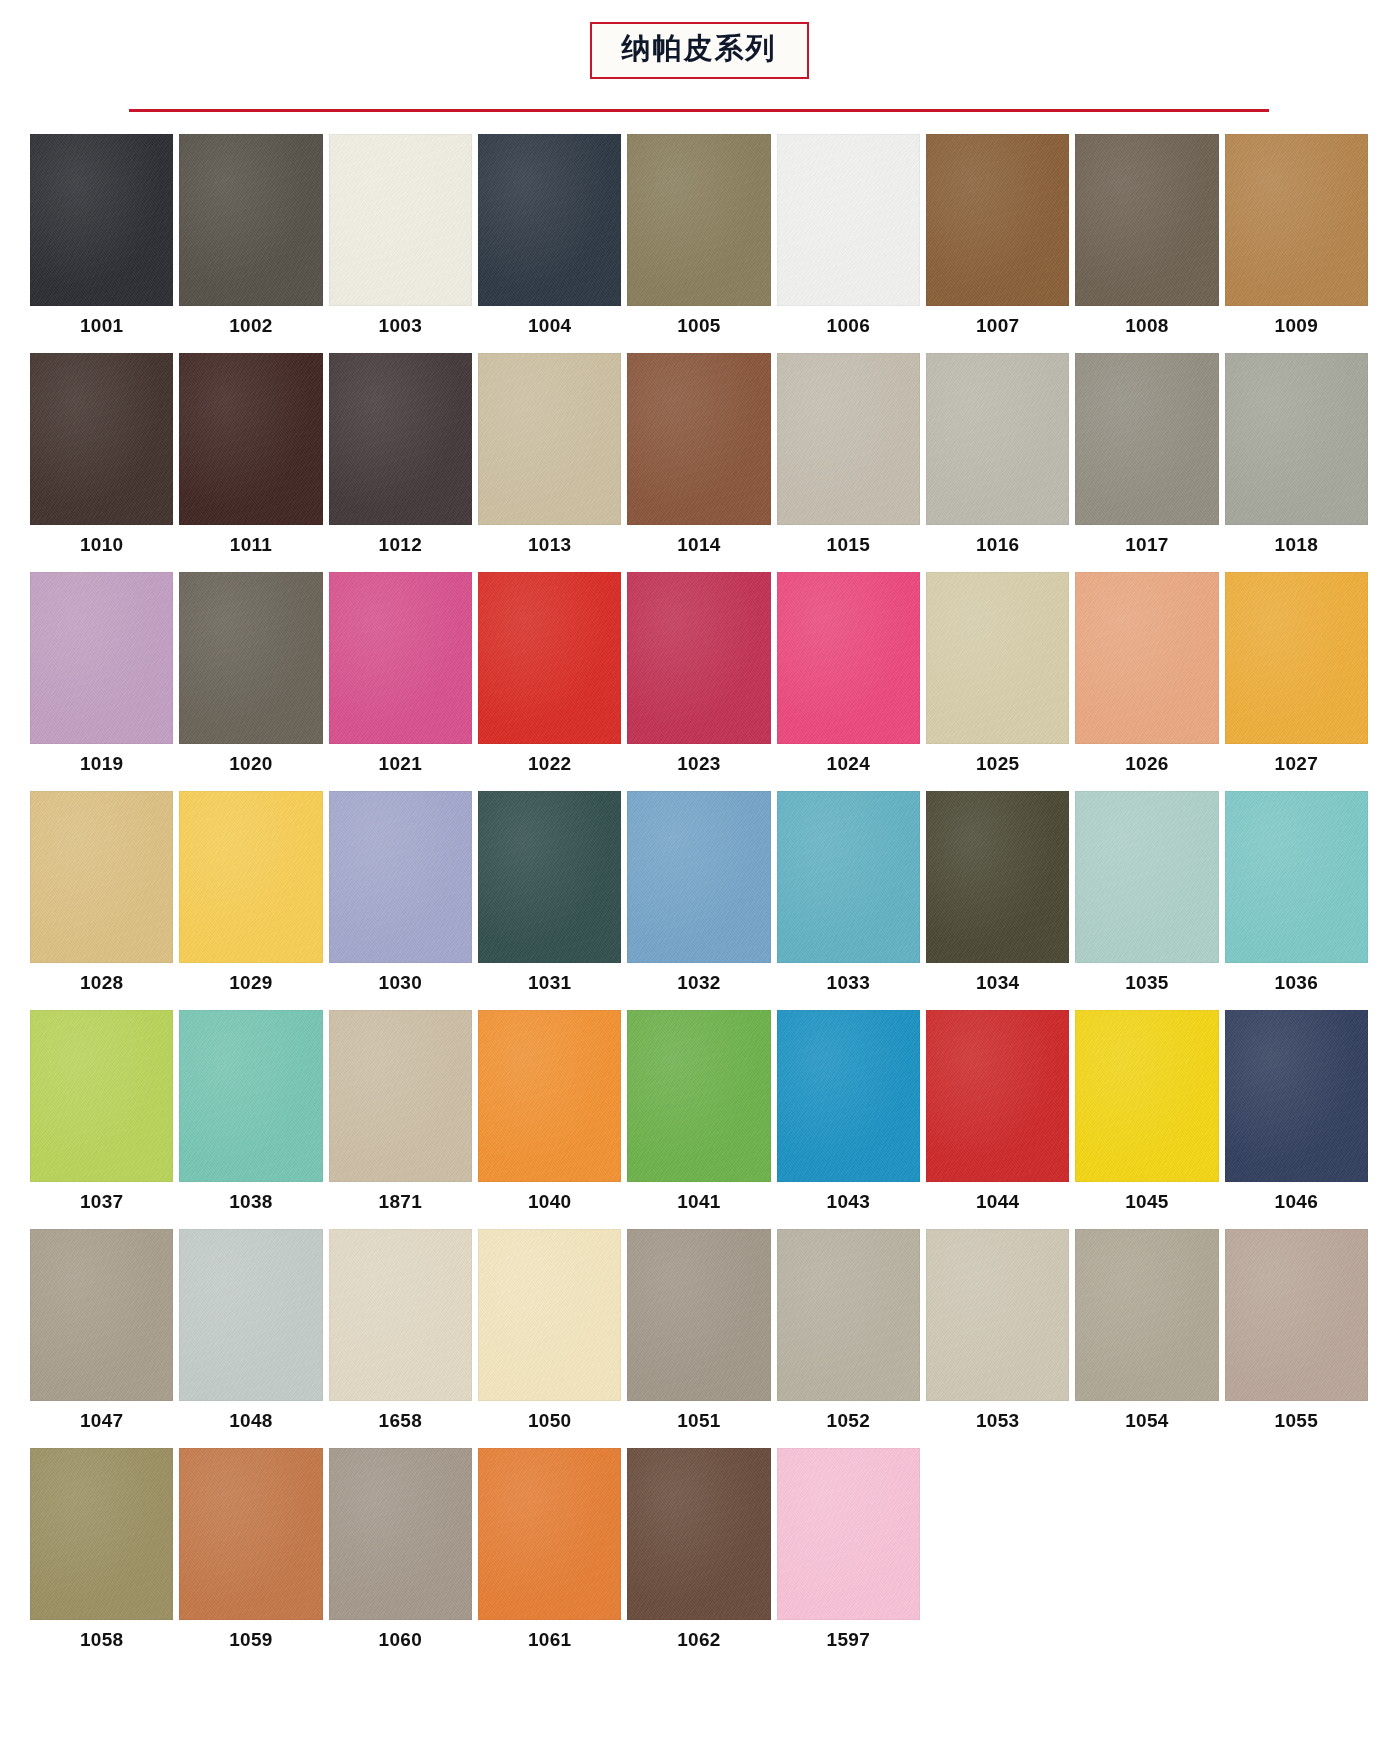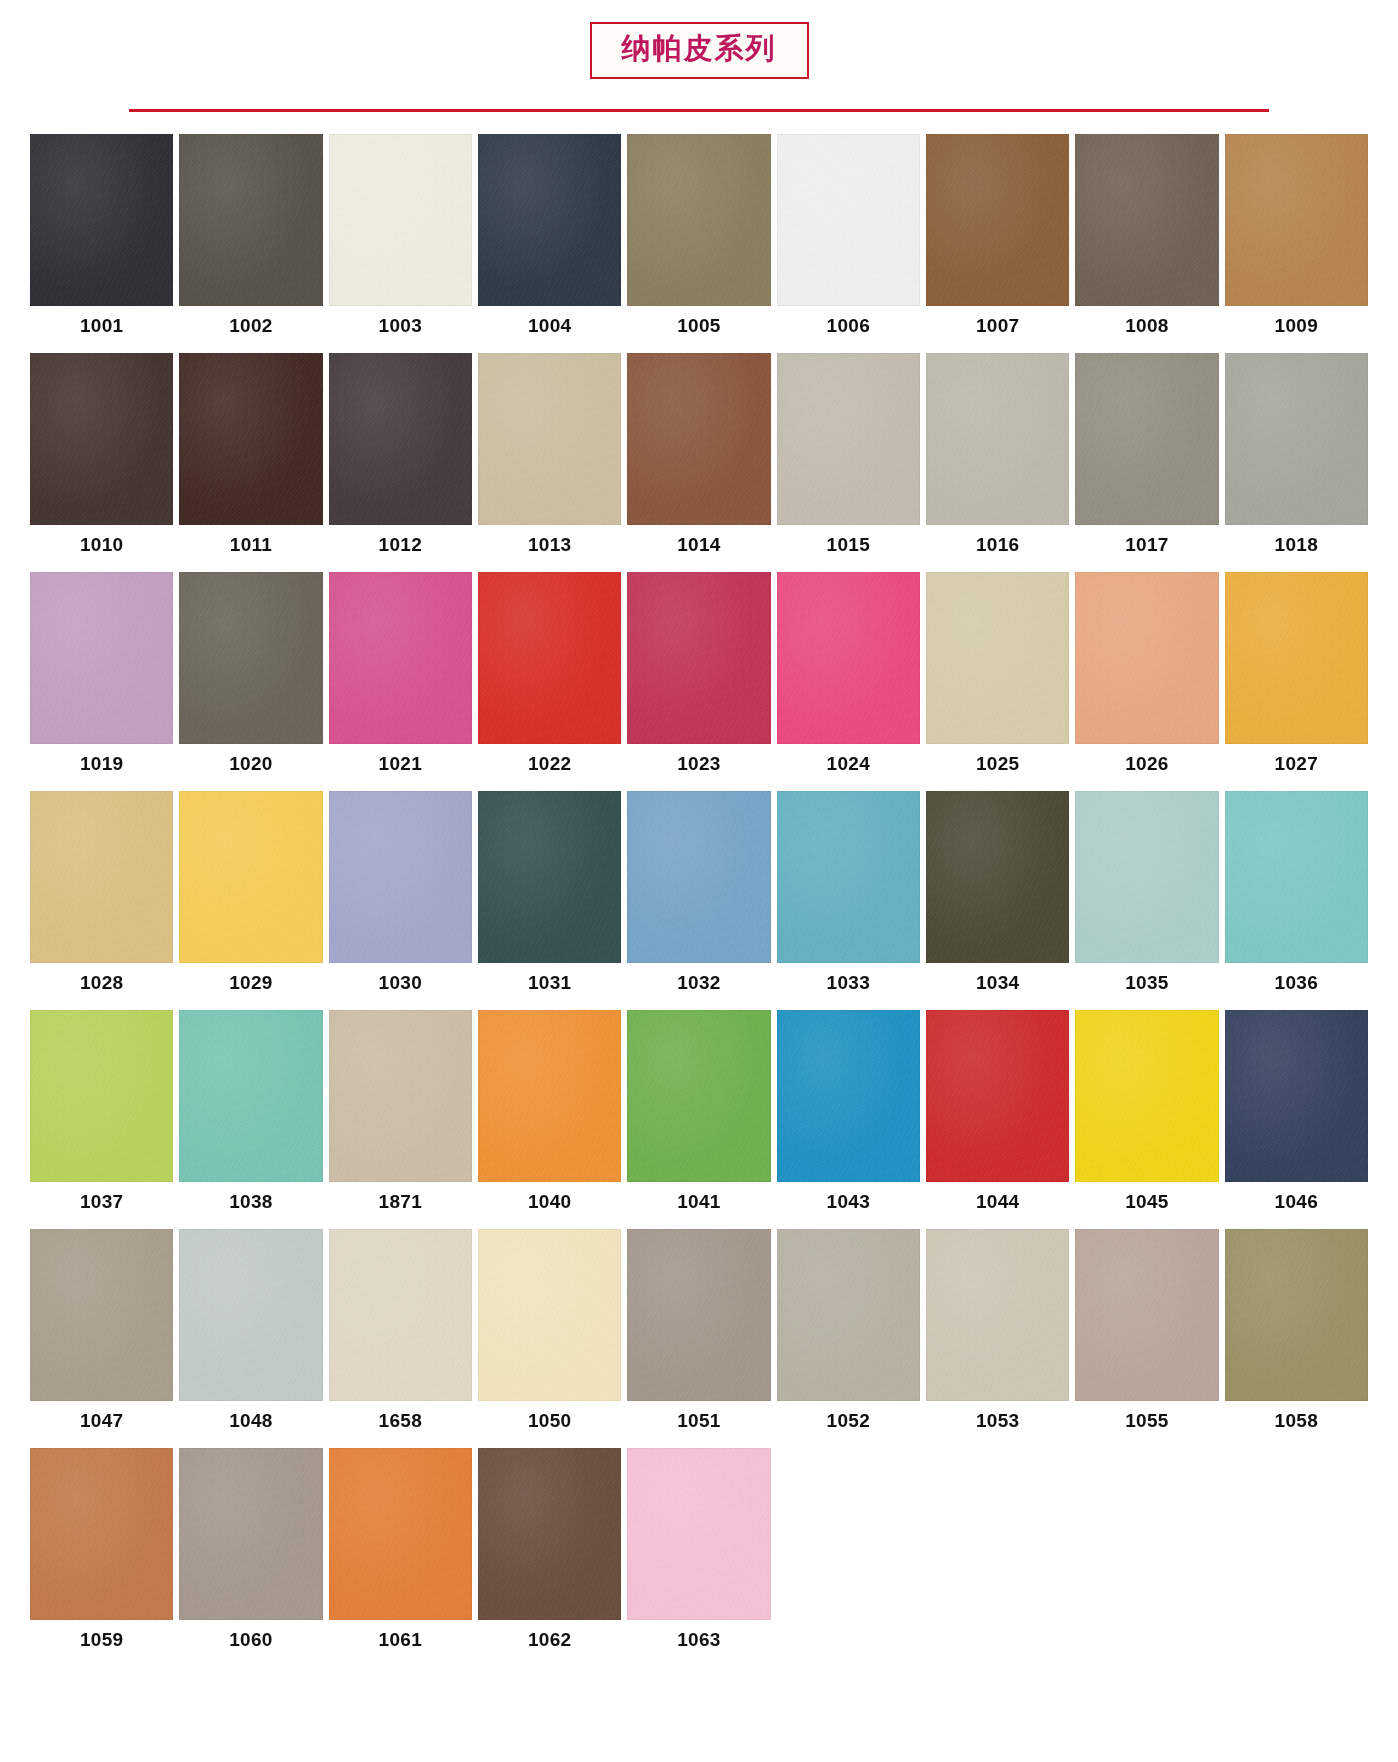--- a/index.html
+++ b/index.html
@@ -26,21 +26,21 @@
   .title-box {
     border: 2px solid #c8152a;
     background: #fcfbf7;
     padding: 9px 30px 12px 30px;
     display: inline-block;
   }
   .title-text {
     font-size: 29px;
     font-weight: 700;
     letter-spacing: 2px;
-    color: #be185d;
+    color: #0f172a;
     line-height: 1.1;
     white-space: nowrap;
     font-family: "DejaVu Sans", "Liberation Sans", sans-serif;
   }
   .rule-wrap {
     width: 100%;
     display: flex;
     justify-content: center;
     margin-top: 30px;
   }
@@ -315,20 +315,24 @@
     </div>
     <div class="cell">
       <div class="chip" style="background-color: rgb(184, 178, 162);"></div>
       <div class="code">1052</div>
     </div>
     <div class="cell">
       <div class="chip" style="background-color: rgb(207, 200, 182);"></div>
       <div class="code">1053</div>
     </div>
     <div class="cell">
+      <div class="chip" style="background-color: rgb(176, 168, 150);"></div>
+      <div class="code">1054</div>
+    </div>
+    <div class="cell">
       <div class="chip" style="background-color: rgb(187, 167, 154);"></div>
       <div class="code">1055</div>
     </div>
     <div class="cell">
       <div class="chip" style="background-color: rgb(156, 145, 99);"></div>
       <div class="code">1058</div>
     </div>
     <div class="cell">
       <div class="chip" style="background-color: rgb(196, 121, 74);"></div>
       <div class="code">1059</div>
@@ -340,15 +344,15 @@
     <div class="cell">
       <div class="chip" style="background-color: rgb(230, 127, 54);"></div>
       <div class="code">1061</div>
     </div>
     <div class="cell">
       <div class="chip" style="background-color: rgb(106, 77, 61);"></div>
       <div class="code">1062</div>
     </div>
     <div class="cell">
       <div class="chip" style="background-color: rgb(248, 194, 215);"></div>
-      <div class="code">1063</div>
+      <div class="code">1597</div>
     </div>
   </div>
 
 </body></html>

